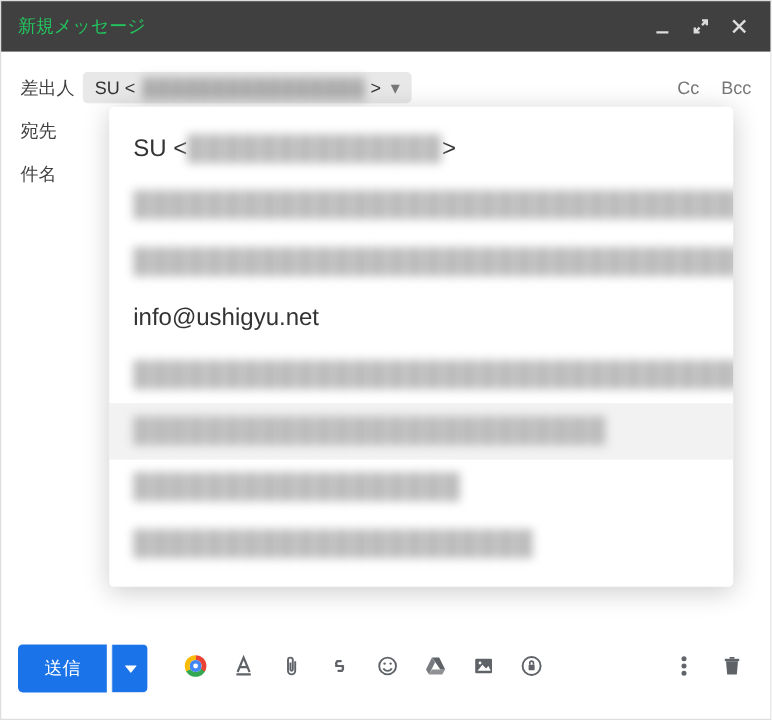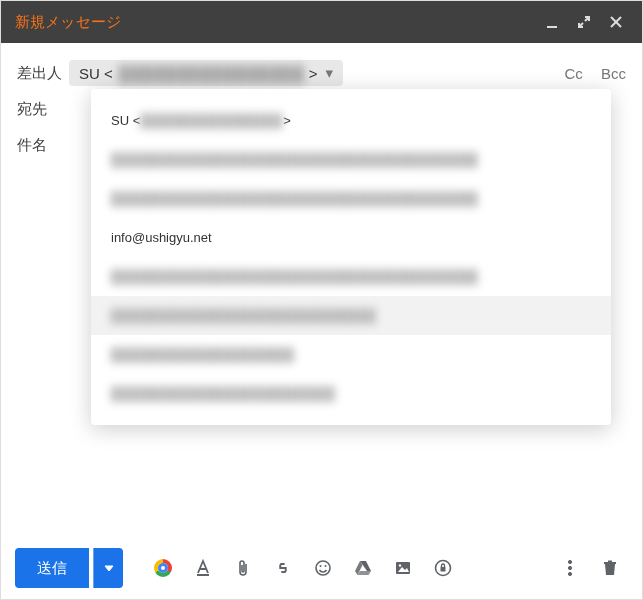--- a/index.html
+++ b/index.html
@@ -1,18 +1,18 @@
 <!DOCTYPE html>
 <html><head>
 <meta charset="utf-8">
 <style>
   * { box-sizing: border-box; margin: 0; padding: 0; }
   html, body { width: 643px; height: 600px; font-family: Arial, "Hiragino Kaku Gothic ProN", "メイリオ", sans-serif; background: #fff; }
   .window { width: 643px; height: 600px; display: flex; flex-direction: column; background: #fff; border: 1px solid #ddd; }
-  .titlebar { background: #404040; color: #f97316; height: 42px; display: flex; align-items: center; padding: 0 14px; }
+  .titlebar { background: #404040; color: #22c55e; height: 42px; display: flex; align-items: center; padding: 0 14px; }
   .titlebar .title { flex: 1; font-size: 15px; }
   .titlebar .tb-icon { width: 24px; height: 24px; display: flex; align-items: center; justify-content: center; margin-left: 8px; color: #ddd; cursor: pointer; }
   .titlebar svg { stroke: #ddd; fill: none; stroke-width: 2; }
 
   .body { flex: 1; position: relative; padding: 12px 16px 0 16px; }
   .field-row { display: flex; align-items: center; height: 36px; font-size: 15px; color: #555; }
   .field-label { width: 52px; color: #404040; }
   .from-chip { background: #e8e8e8; border-radius: 4px; padding: 4px 10px; display: inline-flex; align-items: center; color: #333; }
   .from-chip .su { margin-right: 2px; }
   .from-chip .blur { filter: blur(4px); color:#aaa; letter-spacing: 1px; margin: 0 4px; }
@@ -25,33 +25,32 @@
     left: 90px; top: 46px;
     width: 520px;
     background: #fff;
     box-shadow: 0 4px 22px rgba(0,0,0,0.20);
     border-radius: 4px;
     padding: 12px 0;
     z-index: 10;
   }
   .dropdown .item {
     padding: 12px 20px;
-    font-size: 13px;
+    font-size: 20px;
     color: #333;
     cursor: pointer;
     white-space: nowrap;
     overflow: hidden;
   }
   .dropdown .item.sel { background: #f2f2f2; }
   .dropdown .item .blur { filter: blur(4px); color:#bbb; letter-spacing: 1px; }
 
   .toolbar {
     height: 62px;
     display: flex;
-    align-items: center;
     padding: 0 14px;
     gap: 4px;
   }
   .send-btn {
     background: #1a73e8;
     color: #fff;
     height: 40px;
     border: none;
     border-radius: 4px 0 0 4px;
     padding: 0 22px;

